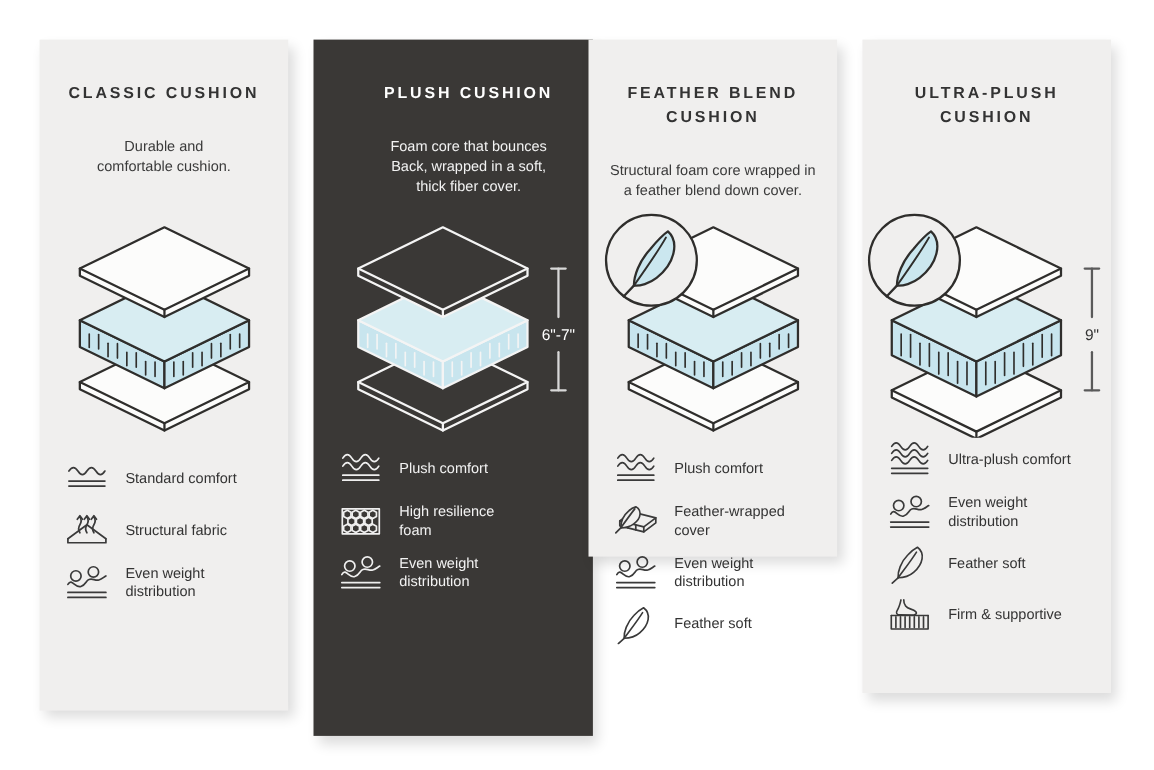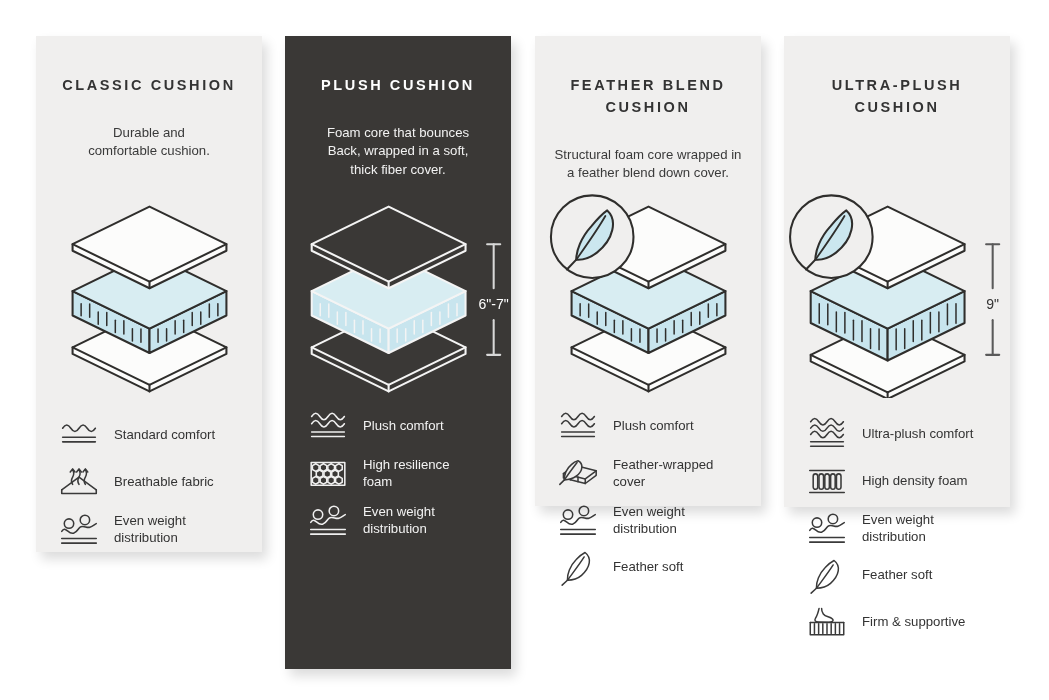--- a/index.html
+++ b/index.html
@@ -1,40 +1,40 @@
 <!DOCTYPE html>
 <html><head>
 <meta charset="utf-8">
 <style>
   html,body{margin:0;padding:0;background:#fff;}
   body{font-family:"Liberation Sans",sans-serif;-webkit-font-smoothing:antialiased;}
   .stage{position:relative;width:1049px;height:700px;background:#fff;overflow:hidden;}
   .card{position:absolute;top:36px;width:226px;box-shadow:5px 7px 11px rgba(0,0,0,.14);}
   .card.light{background:#f0efee;}
-  .card.dark{background:#3a3836;}
+  .card.dark{background:#3a3836;padding-left:28px;}
   .title{margin:39px 8px 0;text-align:center;font-size:14.5px;font-weight:700;
          letter-spacing:2.6px;line-height:1.5;color:#333;white-space:pre-line;}
   .card.dark .title{color:#fff;}
   .desc{margin:27px 4px 0;text-align:center;font-size:13.2px;line-height:1.42;
         color:#3a3a3a;white-space:pre-line;}
   .card.dark .desc{color:#f2f2f2;}
   .illo{position:absolute;left:0;top:150px;width:100%;height:215px;
         display:flex;justify-content:center;align-items:flex-start;}
   .features{position:absolute;left:22px;right:6px;list-style:none;margin:0;padding:0;}
   .features li{display:flex;align-items:center;gap:14px;min-height:36px;margin-bottom:10px;}
   .fi{width:42px;flex:0 0 42px;display:flex;justify-content:center;align-items:center;}
   .fl{font-size:13.2px;line-height:1.28;color:#333;white-space:pre-line;}
   .card.dark .fl{color:#f2f2f2;}
 </style>
 </head>
 <body>
 
 <div class="stage">
 
-    <section class="card light" style="left: 36px; height: 516px;">
+    <section class="card light" style="left: 36px; height: 610px;">
       <h2 class="title">CLASSIC CUSHION</h2>
       <p class="desc">Durable and
 comfortable cushion.</p>
       <div class="illo">
         <svg width="207" height="212" viewBox="0 -14 220 226" fill="none" stroke="#2f2e2c" stroke-width="2.2" stroke-linecap="round" stroke-linejoin="round">
           <path d="M28,158 L28,165 L110,205 L192,165 L192,158" fill="#fcfcfb"></path>
           <path d="M110,118 L192,158 L110,198 L28,158 Z" fill="#fcfcfb"></path>
           <path d="M110,198 L110,205"></path>
           <path d="M28,98 L28,124 L110,164 L110,138 Z" fill="#c8e5ee"></path>
           <path d="M192,98 L192,124 L110,164 L110,138 Z" fill="#c8e5ee"></path>
@@ -77,21 +77,21 @@
               <path d="M3,27 L22,13 L41,27"></path>
               <path d="M3,27 L3,31 L41,31 L41,27"></path>
               <path d="M15,21 q-2.5,-4 0,-8 q2.5,-4 0,-8"></path>
               <path d="M12.4,7.5 L15,4 L17.6,7.5"></path>
               <path d="M22,21 q-2.5,-4 0,-8 q2.5,-4 0,-8"></path>
               <path d="M19.4,7.5 L22,4 L24.6,7.5"></path>
               <path d="M29,21 q-2.5,-4 0,-8 q2.5,-4 0,-8"></path>
               <path d="M26.4,7.5 L29,4 L31.6,7.5"></path>
             </svg>
           </span>
-          <span class="fl">Breathable fabric</span>
+          <span class="fl">Structural fabric</span>
         </li>
         <li>
           <span class="fi">
             <svg width="40" height="37" viewBox="0 0 44 38" fill="none" stroke="#3a3a3a" stroke-width="1.7" stroke-linecap="round" stroke-linejoin="round">
               <path d="M3,29 h38"></path>
               <path d="M3,34 h38"></path>
               <path d="M3,21 C7,14 10,25 16,23 C21,21.5 21,17 24,16 C28,14.5 30,17.5 34,16.5 C37,15.8 39,13.5 41,12.5"></path>
               <circle cx="11" cy="12.5" r="5.2"></circle>
               <circle cx="28.5" cy="8.5" r="5.2"></circle>
             </svg>
@@ -278,21 +278,21 @@
               <path d="M30,4 C38,10 36,21 26,30 C22,33.5 15,35.5 10,35.5 C9.5,29 13,19 20,12 C23,8.8 27,5.5 30,4 Z"></path>
               <path d="M10,35.5 C17,26 24,17 29,9"></path>
               <path d="M10,35.5 L4,41"></path>
             </svg>
           </span>
           <span class="fl">Feather soft</span>
         </li>
       </ul>
     </section>
 
-    <section class="card light" style="left: 784px; height: 471px;">
+    <section class="card light" style="left: 784px; height: 594px;">
       <h2 class="title">ULTRA-PLUSH
 CUSHION</h2>
       <div class="illo">
         <svg width="226" height="212" viewBox="0 -14 240 226" fill="none" stroke="#2f2e2c" stroke-width="2.2" stroke-linecap="round" stroke-linejoin="round">
           <path d="M28,166 L28,173 L110,213 L192,173 L192,166" fill="#fcfcfb"></path>
           <path d="M110,126 L192,166 L110,206 L28,166 Z" fill="#fcfcfb"></path>
           <path d="M110,206 L110,213"></path>
           <path d="M28,98 L28,132 L110,172 L110,138 Z" fill="#c8e5ee"></path>
           <path d="M192,98 L192,132 L110,172 L110,138 Z" fill="#c8e5ee"></path>
           <path d="M110,58 L192,98 L110,138 L28,98 Z" fill="#d8edf2"></path>
@@ -323,46 +323,32 @@
             <text x="222" y="117" text-anchor="middle" font-size="15" fill="#333333" stroke="none" font-family="Liberation Sans, sans-serif">9"</text>
           </g>
           <g>
             <circle cx="50" cy="40" r="44" fill="#f0efee"></circle>
             <path d="M66,12 C77,22 73,43 55,57 C48,62.5 39,65 33,64.5 C33,55 38,41 49,29 C54,23 60,16 66,12 Z" fill="#cbe7ef"></path>
             <path d="M33,64.5 C44,49 56,32 64,18" stroke-width="1.9"></path>
             <path d="M33,64.5 L23,75"></path>
           </g>
         </svg>
       </div>
-      <ul class="features" style="top: 380px;">
+      <ul class="features" style="top: 364px;">
         <li>
           <span class="fi">
             <svg width="40" height="37" viewBox="0 0 44 38" fill="none" stroke="#3a3a3a" stroke-width="1.7" stroke-linecap="round" stroke-linejoin="round">
               <path d="M4,5 q4.5,-7 9,0 q4.5,7 9,0 q4.5,-7 9,0 q4.5,7 9,0"></path>
               <path d="M4,12 q4.5,-7 9,0 q4.5,7 9,0 q4.5,-7 9,0 q4.5,7 9,0"></path>
               <path d="M4,19 q4.5,-7 9,0 q4.5,7 9,0 q4.5,-7 9,0 q4.5,7 9,0"></path>
               <path d="M4,27 h36"></path>
               <path d="M4,32 h36"></path>
             </svg>
           </span>
           <span class="fl">Ultra-plush comfort</span>
-        </li>
-        <li>
-          <span class="fi">
-            <svg width="40" height="37" viewBox="0 0 44 38" fill="none" stroke="#3a3a3a" stroke-width="1.7" stroke-linecap="round" stroke-linejoin="round">
-              <path d="M3,7 h38"></path>
-              <path d="M3,31 h38"></path>
-              <rect x="6.8" y="10.6" width="5" height="17" rx="2.5"></rect>
-              <rect x="13.2" y="10.6" width="5" height="17" rx="2.5"></rect>
-              <rect x="19.6" y="10.6" width="5" height="17" rx="2.5"></rect>
-              <rect x="26.000000000000004" y="10.6" width="5" height="17" rx="2.5"></rect>
-              <rect x="32.4" y="10.6" width="5" height="17" rx="2.5"></rect>
-            </svg>
-          </span>
-          <span class="fl">High density foam</span>
         </li>
         <li>
           <span class="fi">
             <svg width="40" height="37" viewBox="0 0 44 38" fill="none" stroke="#3a3a3a" stroke-width="1.7" stroke-linecap="round" stroke-linejoin="round">
               <path d="M3,29 h38"></path>
               <path d="M3,34 h38"></path>
               <path d="M3,21 C7,14 10,25 16,23 C21,21.5 21,17 24,16 C28,14.5 30,17.5 34,16.5 C37,15.8 39,13.5 41,12.5"></path>
               <circle cx="11" cy="12.5" r="5.2"></circle>
               <circle cx="28.5" cy="8.5" r="5.2"></circle>
             </svg>

